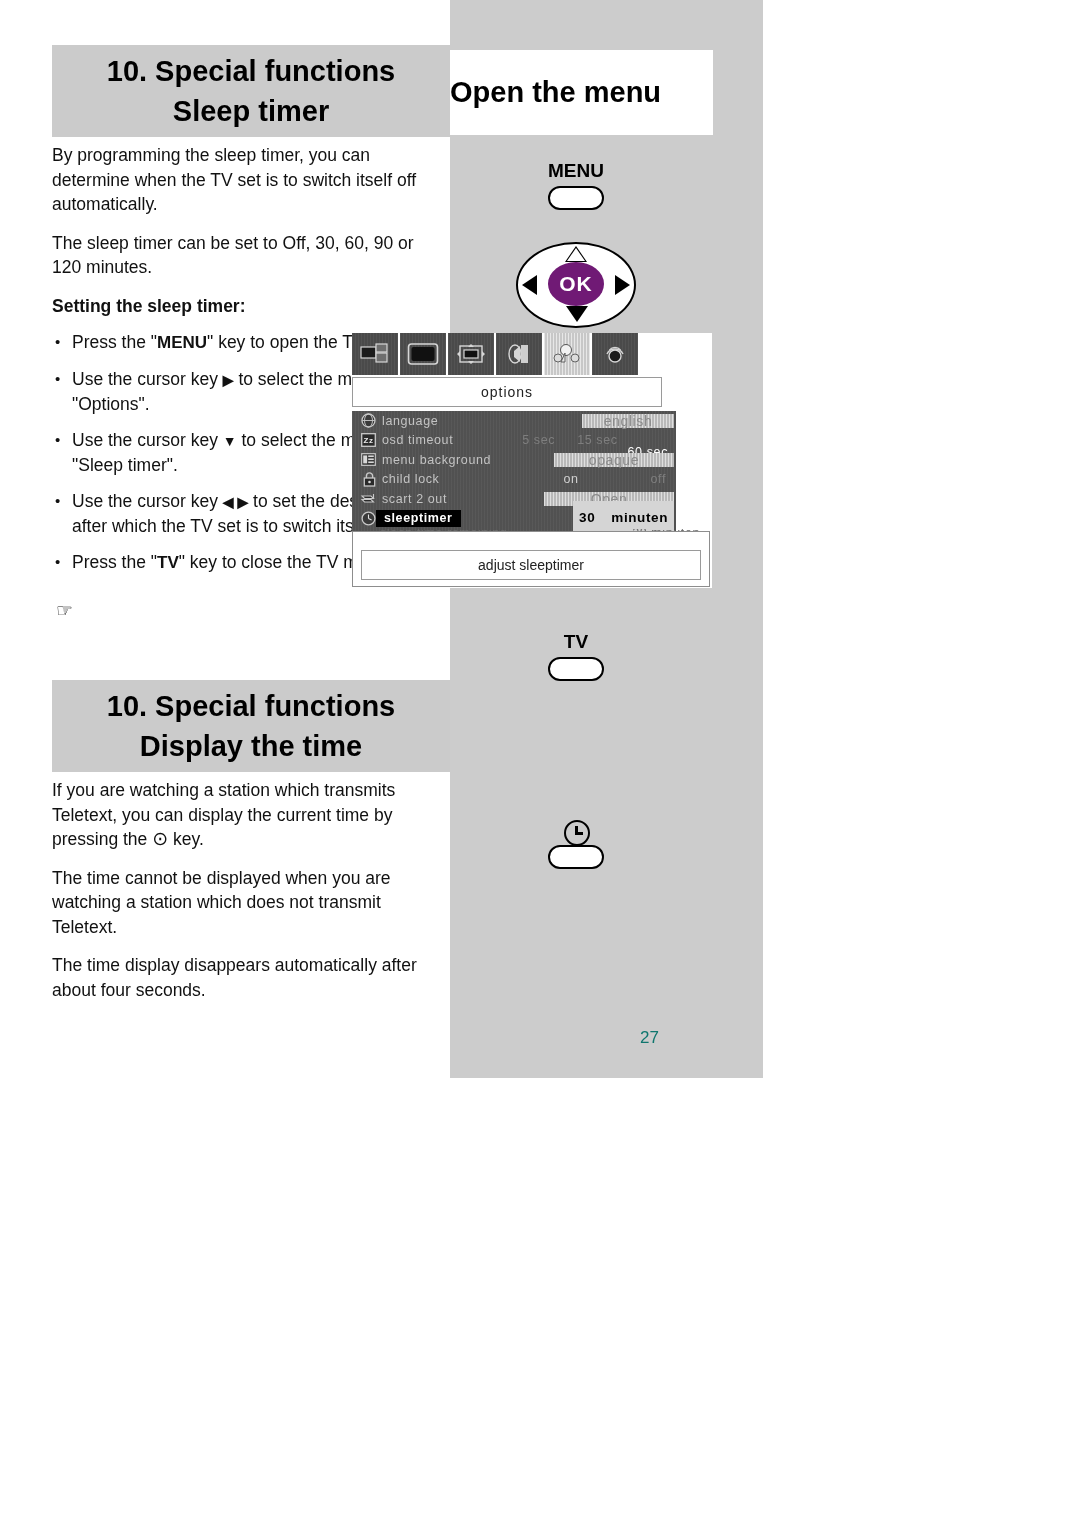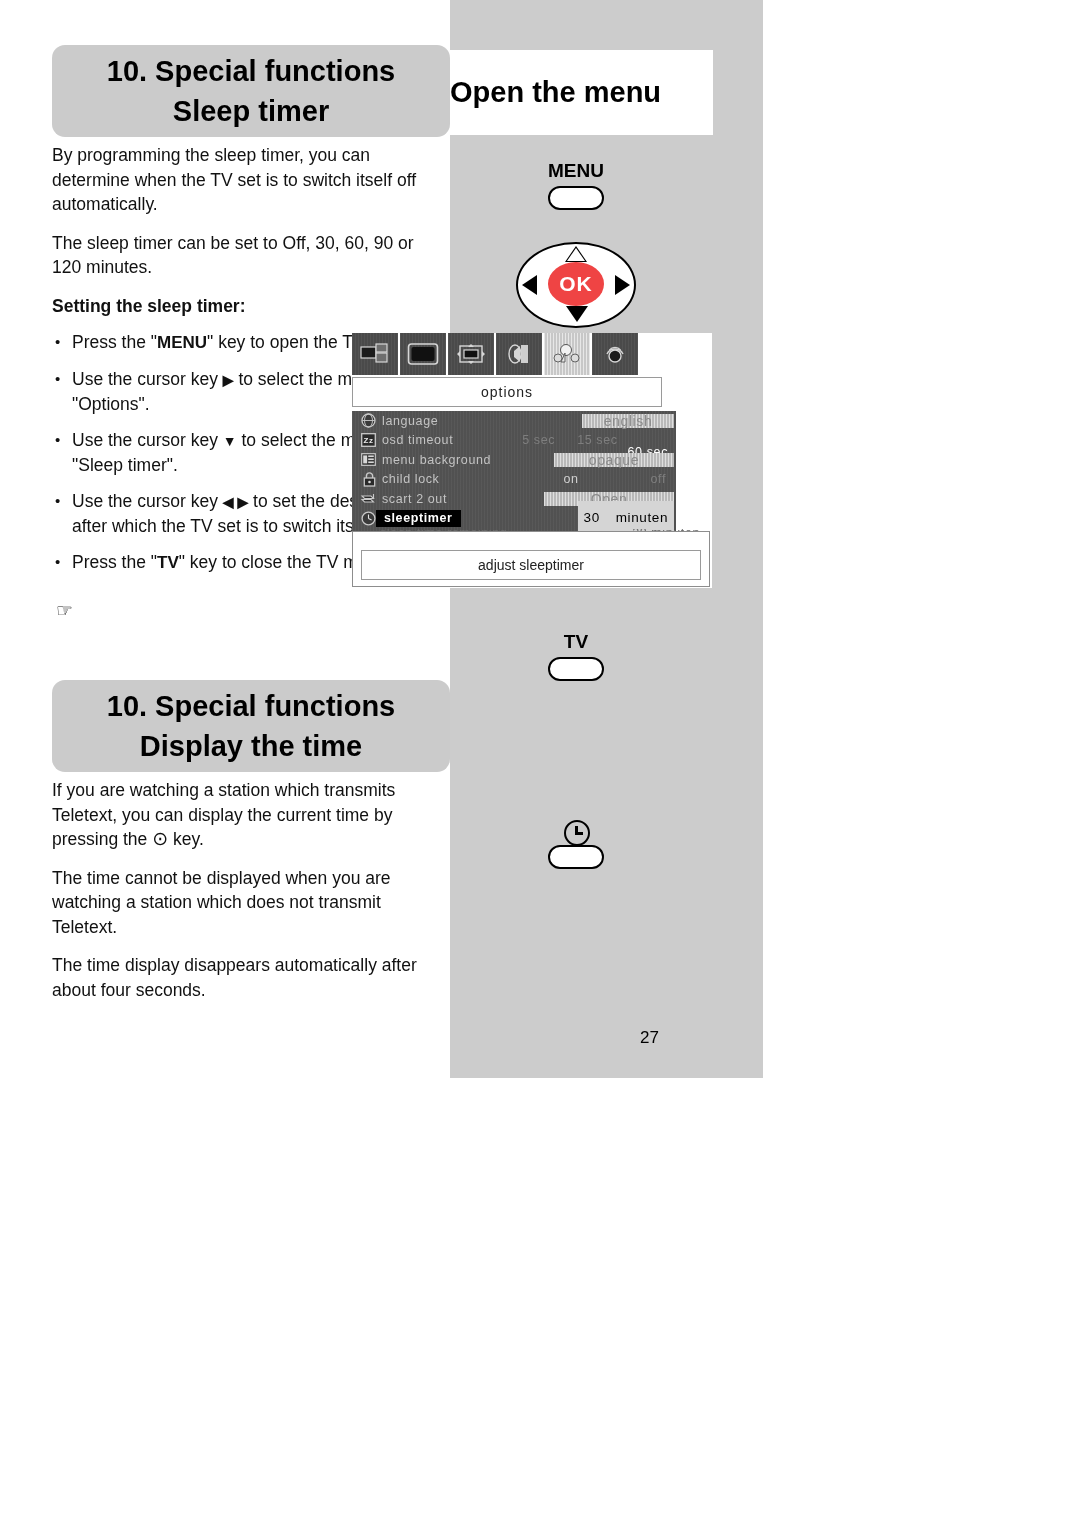--- a/index.html
+++ b/index.html
@@ -31,21 +31,20 @@
     background: #cccccc;
   }
 
   
   .sec-header {
     position: absolute;
     background: #cbcbcb;
     text-align: center;
     font-weight: bold;
     color: #000;
-    border-radius: 13px;
   }
   .sec-header .line {
     display: block;
     font-size: 29px;
     letter-spacing: 0px;
     line-height: 40px;
     font-family: "Liberation Sans", sans-serif;
   }
   #header-sleep {
     left: 52px; top: 45px;
@@ -164,21 +163,21 @@
     width: 120px; height: 86px;
     background: #ffffff;
     border: 2.5px solid #000;
     border-radius: 50%;
     box-sizing: border-box;
   }
   .pad .okcircle {
     position: absolute;
     left: 32px; top: 20px;
     width: 56px; height: 44px;
-    background: #ef4444;
+    background: #701a75;
     border-radius: 50%;
     color: #ffffff;
     font-weight: bold;
     font-size: 21px;
     display: flex;
     align-items: center;
     justify-content: center;
     letter-spacing: 1px;
   }
   .tri {
@@ -358,21 +357,21 @@
     color: #ffffff;
     font-weight: bold;
     padding-left: 8px;
     padding-right: 8px;
     height: 17px;
     line-height: 17px;
   }
   .sel-value {
     background: #d5d5d5;
     color: #000;
-    font-weight: normal;
+    font-weight: bold;
     font-size: 13.5px;
     height: 18px;
     line-height: 18px;
     padding: 8px 6px;
     display: flex;
     align-items: center;
     gap: 16px;
   }
   #osd .row.subrow .rlabel {
     color: #ffffff;
@@ -420,21 +419,21 @@
     justify-content: center;
     font-size: 14px;
     color: #222;
   }
 
   
   #pageno {
     position: absolute;
     left: 640px; top: 1028px;
     font-size: 17px;
-    color: #000000;
+    color: #0f766e;
     text-align: center;
   }
 </style>
 </head>
 <body>
 
 <div id="page">
 
   <div class="right-panel"></div>
 

